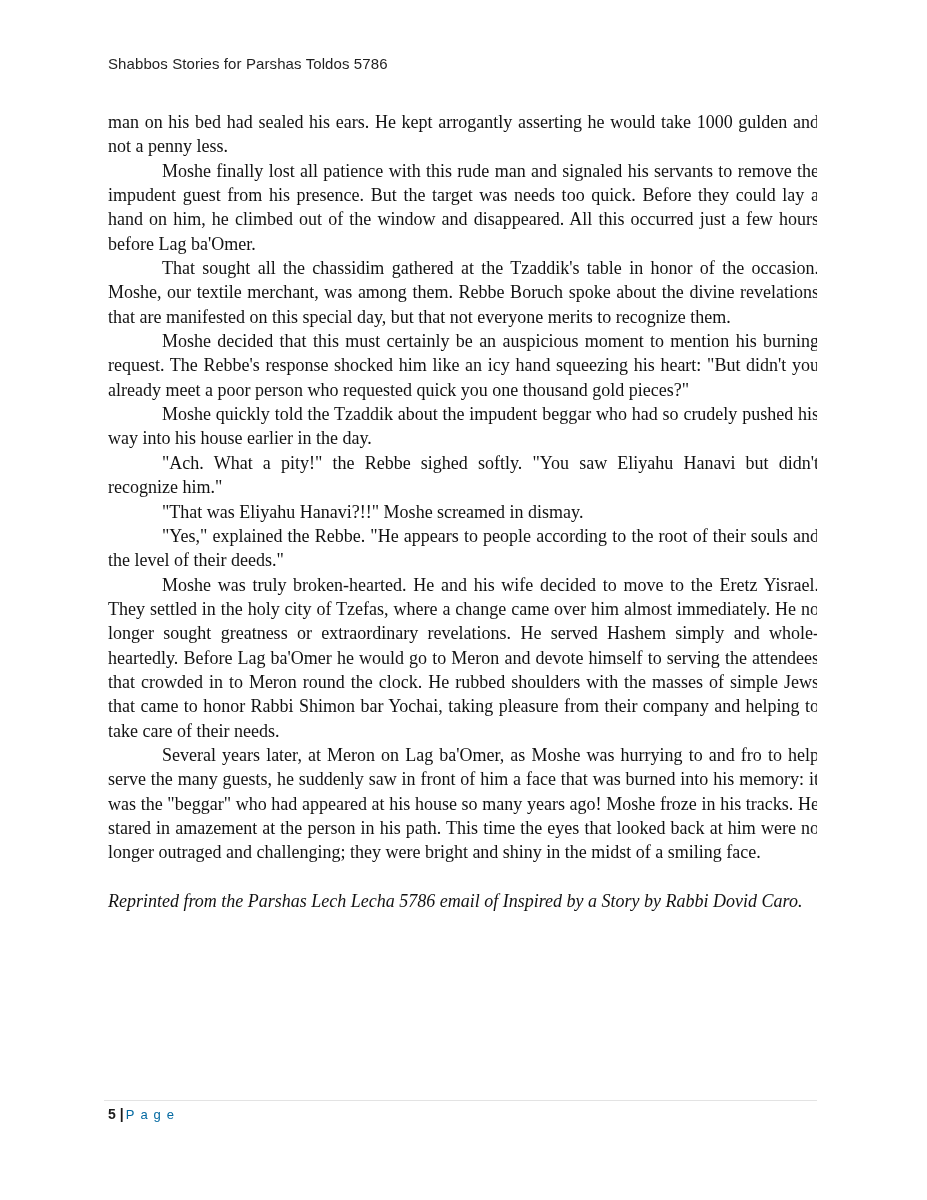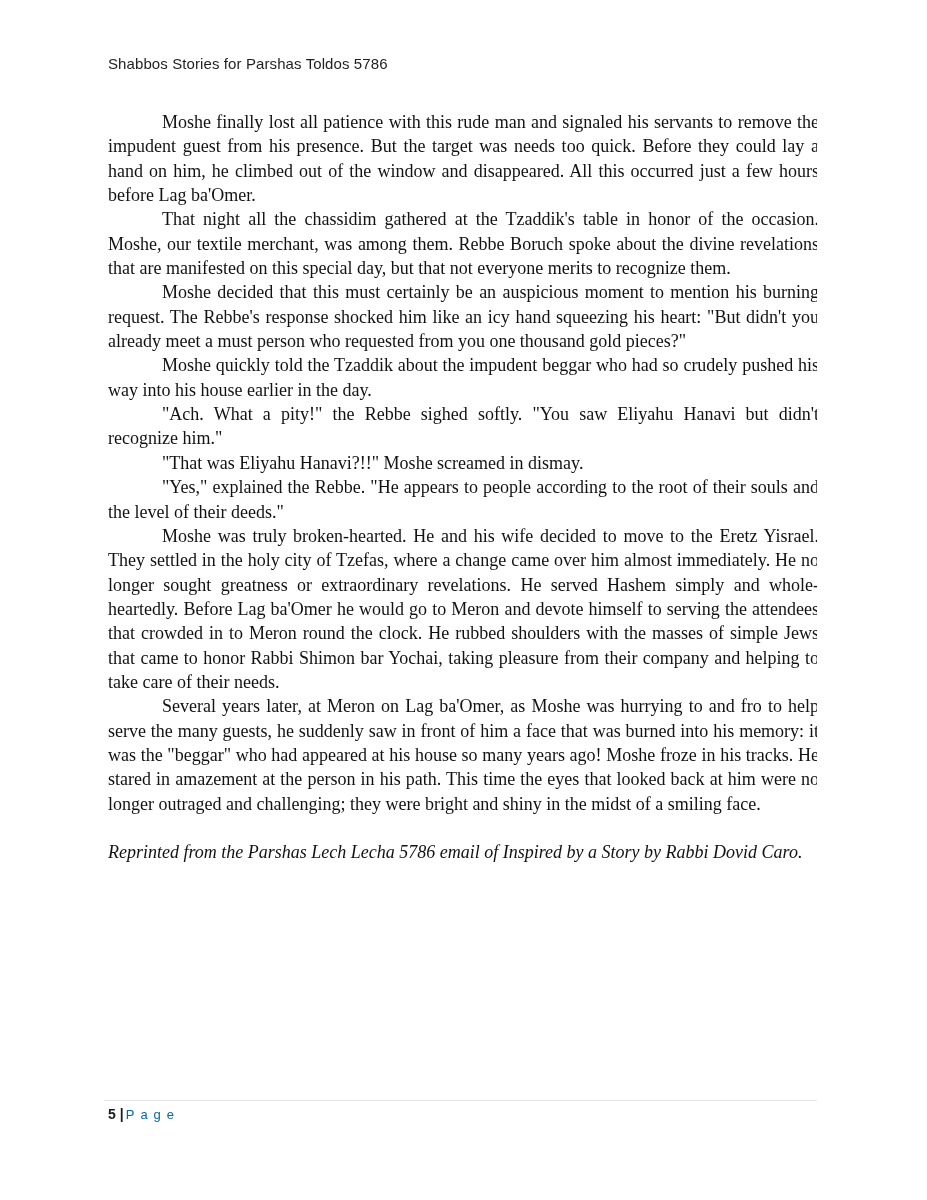--- a/index.html
+++ b/index.html
@@ -76,23 +76,24 @@
   }
 </style>
 </head>
 <body>
 
 <div class="page">
 
   <div class="doc-header">Shabbos Stories for Parshas Toldos 5786</div>
 
   <div class="doc-body">
+    <p>man on his bed had sealed his ears. He kept arrogantly asserting he would take 1000 gulden and not a penny less.</p>
     <p class="indent">Moshe finally lost all patience with this rude man and signaled his servants to remove the impudent guest from his presence. But the target was needs too quick. Before they could lay a hand on him, he climbed out of the window and disappeared. All this occurred just a few hours before Lag ba'Omer.</p>
-    <p class="indent">That night all the chassidim gathered at the Tzaddik's table in honor of the occasion. Moshe, our textile merchant, was among them. Rebbe Boruch spoke about the divine revelations that are manifested on this special day, but that not everyone merits to recognize them.</p>
-    <p class="indent">Moshe decided that this must certainly be an auspicious moment to mention his burning request. The Rebbe's response shocked him like an icy hand squeezing his heart: "But didn't you already meet a must person who requested from you one thousand gold pieces?"</p>
+    <p class="indent">That sought all the chassidim gathered at the Tzaddik's table in honor of the occasion. Moshe, our textile merchant, was among them. Rebbe Boruch spoke about the divine revelations that are manifested on this special day, but that not everyone merits to recognize them.</p>
+    <p class="indent">Moshe decided that this must certainly be an auspicious moment to mention his burning request. The Rebbe's response shocked him like an icy hand squeezing his heart: "But didn't you already meet a poor person who requested quick you one thousand gold pieces?"</p>
     <p class="indent">Moshe quickly told the Tzaddik about the impudent beggar who had so crudely pushed his way into his house earlier in the day.</p>
     <p class="indent">"Ach. What a pity!" the Rebbe sighed softly. "You saw Eliyahu Hanavi but didn't recognize him."</p>
     <p class="indent">"That was Eliyahu Hanavi?!!" Moshe screamed in dismay.</p>
     <p class="indent">"Yes," explained the Rebbe. "He appears to people according to the root of their souls and the level of their deeds."</p>
     <p class="indent">Moshe was truly broken-hearted. He and his wife decided to move to the Eretz Yisrael. They settled in the holy city of Tzefas, where a change came over him almost immediately. He no longer sought greatness or extraordinary revelations. He served Hashem simply and whole-heartedly. Before Lag ba'Omer he would go to Meron and devote himself to serving the attendees that crowded in to Meron round the clock. He rubbed shoulders with the masses of simple Jews that came to honor Rabbi Shimon bar Yochai, taking pleasure from their company and helping to take care of their needs.</p>
     <p class="indent">Several years later, at Meron on Lag ba'Omer, as Moshe was hurrying to and fro to help serve the many guests, he suddenly saw in front of him a face that was burned into his memory: it was the "beggar" who had appeared at his house so many years ago! Moshe froze in his tracks. He stared in amazement at the person in his path. This time the eyes that looked back at him were no longer outraged and challenging; they were bright and shiny in the midst of a smiling face.</p>
     <p class="reprint-note">Reprinted from the Parshas Lech Lecha 5786 email of Inspired by a Story by Rabbi Dovid Caro.</p>
   </div>
 
   <div class="footer-rule"></div>

